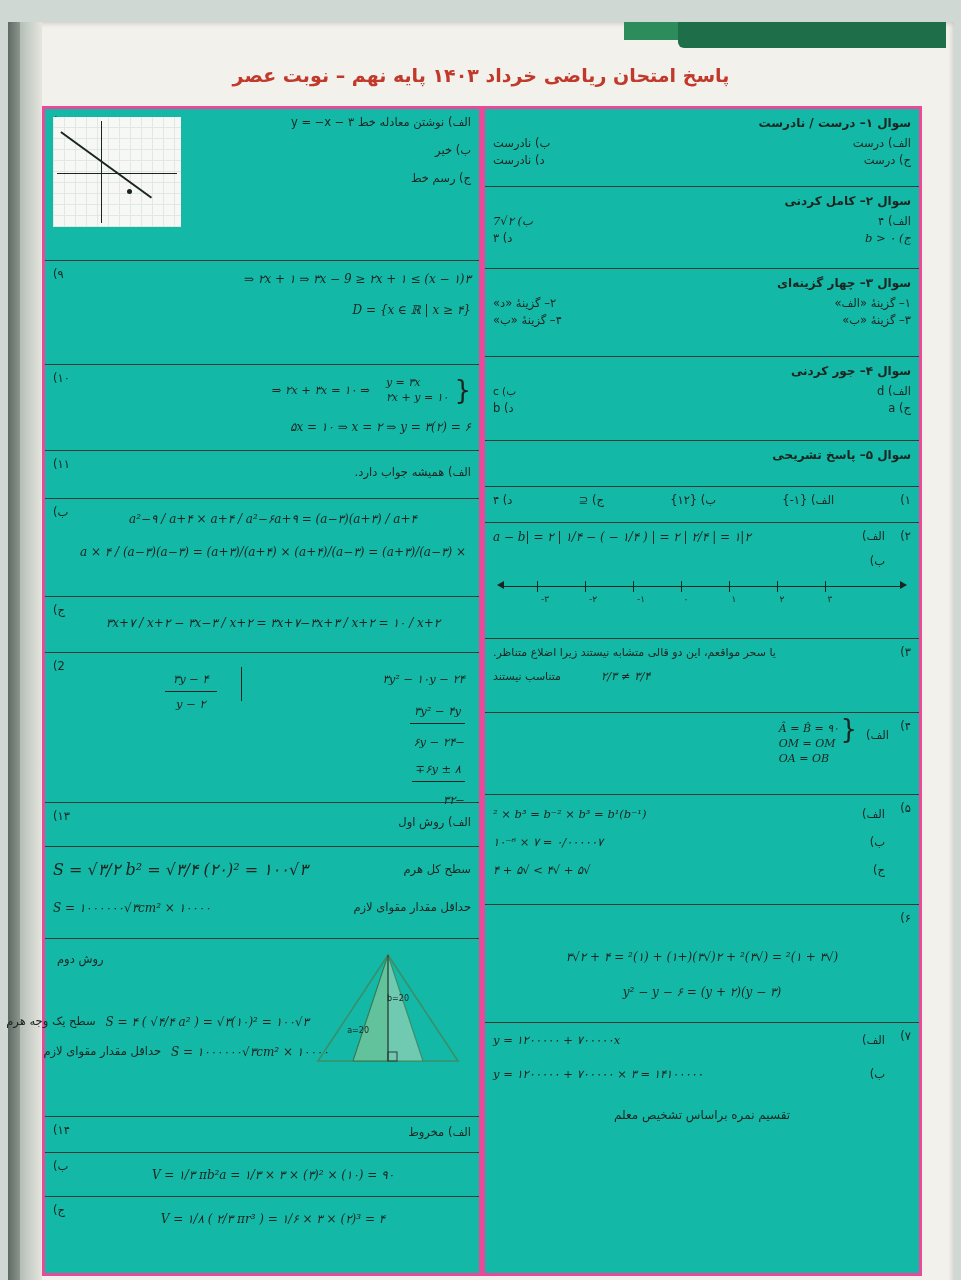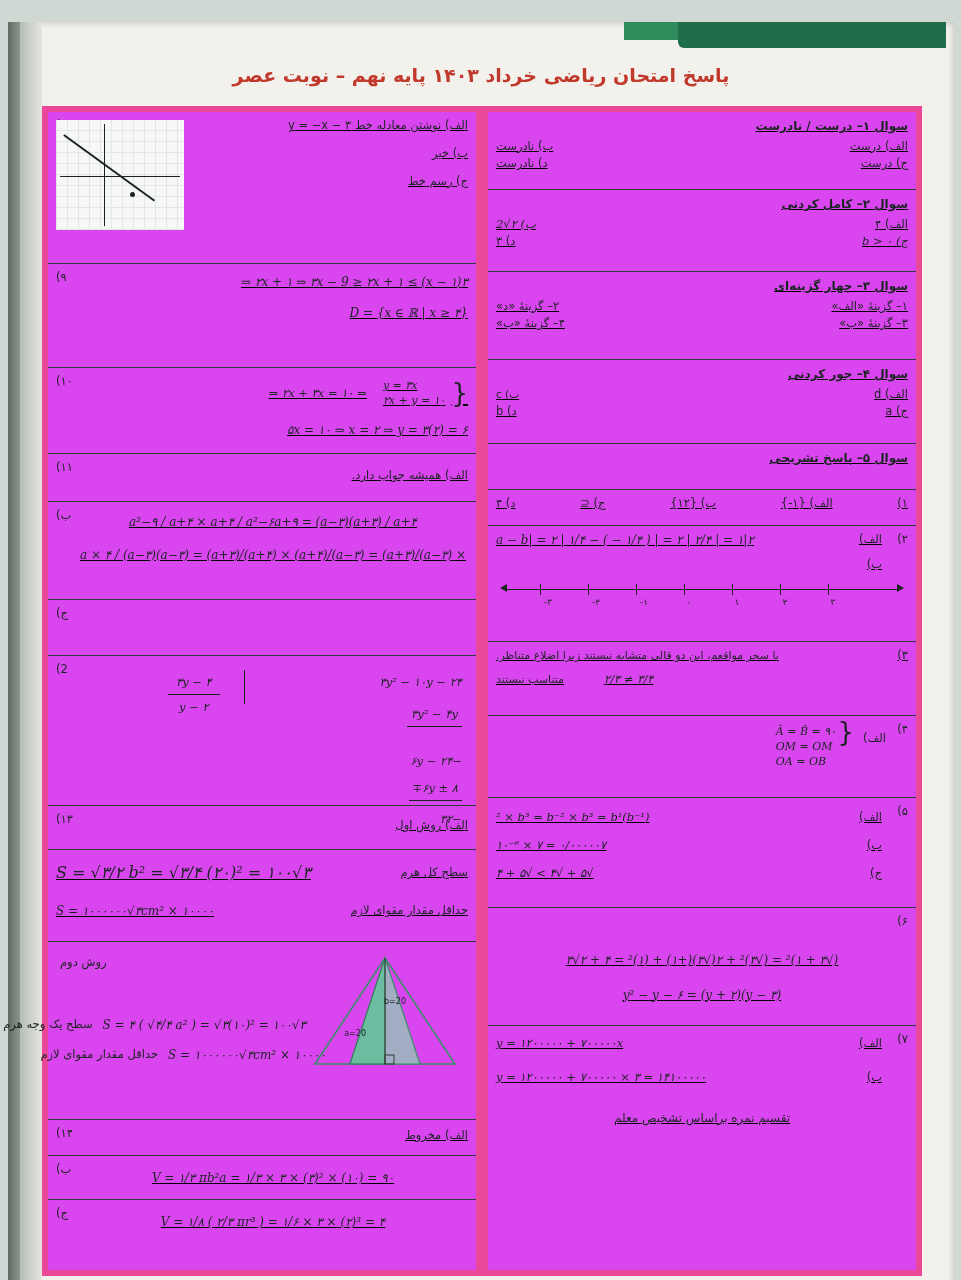--- a/index.html
+++ b/index.html
@@ -58,24 +58,23 @@
 
   
   .page{
     position:absolute;
     top:84px;left:34px;
     width:880px;height:1170px;
   }
   .col{
     position:absolute;
     top:0;
-    border:6px solid #ec4899;
+    border:3px solid #ec4899;
     box-sizing:border-box;
-    background:#d946ef;
-    text-decoration:underline;
+    background:#14b8a6;
   }
   .col-right{ right:0; width:440px; height:1170px;}
   .col-left { left:0;  width:440px; height:1170px;}
 
   .cell{
     border-bottom:1px solid #2f3b34;
     box-sizing:border-box;
     padding:5px 8px 6px 8px;
     position:relative;
     font-size:11.5px;
@@ -151,21 +150,21 @@
         <div class="row">
           <span>ج) درست</span>
           <span>د) نادرست</span>
         </div>
       </div>
 
       <div class="cell" style="height:82px">
         <div class="qhead rgt">سوال ۲– کامل کردنی</div>
         <div class="row">
           <span>الف) ۴</span>
-          <span class="math">ب) ۲√2</span>
+          <span class="math">ب) ۲√7</span>
         </div>
         <div class="row">
           <span class="math">ج) ۰ &lt; b</span>
           <span>د) ۳</span>
         </div>
       </div>
 
       <div class="cell" style="height:88px">
         <div class="qhead rgt">سوال ۳– چهار گزینه‌ای</div>
         <div class="row">
@@ -333,33 +332,34 @@
       </div>
 
       <div class="cell" style="height:98px">
         <div class="tagl">ب)</div>
         <div class="math ctr" style="margin-top:6px;font-size:12px;padding-left:22px">a²−۹ / a+۴  ×  a+۴ / a²−۶a+۹  =  (a−۳)(a+۳) / a+۴</div>
         <div class="math ctr" style="margin-top:14px;font-size:12px;padding-left:22px">×  a × ۴ / (a−۳)(a−۳)  =  (a+۳)/(a+۴) × (a+۴)/(a−۳) = (a+۳)/(a−۳)</div>
       </div>
 
       <div class="cell" style="height:56px">
         <div class="tagl">ج)</div>
+        <div class="math ctr" style="margin-top:12px;font-size:12px;padding-left:22px">۳x+۷ / x+۲  −  ۳x−۳ / x+۲  =  ۳x+۷−۳x+۳ / x+۲  =  ۱۰ / x+۲</div>
       </div>
 
       <div class="cell" style="height:150px">
         <div class="tagl">2)</div>
         <div style="position:absolute;left:120px;top:18px;text-align:center">
           <div class="math" style="border-bottom:1px solid #1a2420;padding:0 8px 2px 8px">۳y − ۴</div>
           <div class="math" style="padding-top:4px">y − ۲</div>
         </div>
         <div style="position:absolute;left:196px;top:14px;width:1px;height:34px;background:#1a2420"></div>
         <div style="position:absolute;right:14px;top:18px;text-align:right">
           <div class="math">۳y² − ۱۰y − ۲۴</div>
           <div class="math" style="margin-top:14px;border-bottom:1px solid #1a2420;display:inline-block;padding:0 4px 2px 4px">۳y² − ۴y</div>
-          <div class="math" style="margin-top:26px">−۶y − ۲۴</div>
+          <div class="math" style="margin-top:10px">−۶y − ۲۴</div>
           <div class="math" style="margin-top:10px;border-bottom:1px solid #1a2420;display:inline-block;padding:0 4px 2px 4px">∓۶y ± ۸</div>
           <div class="math" style="margin-top:10px;padding-left:14px">−۳۲</div>
         </div>
       </div>
 
       <div class="cell" style="height:44px">
         <div class="tagl">۱۳)</div>
         <div class="rgt" style="padding-left:34px;margin-top:6px">الف)  روش اول</div>
       </div>
 

